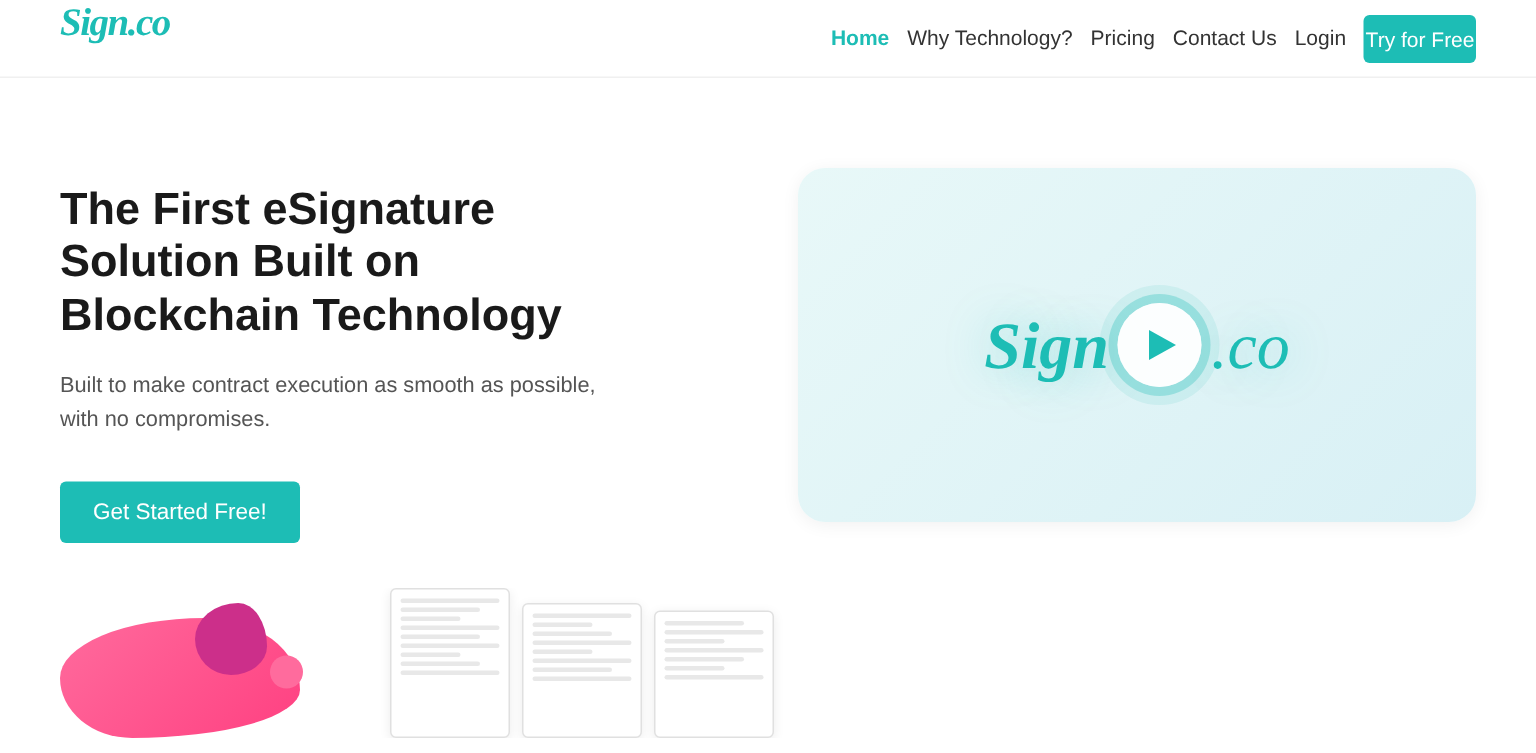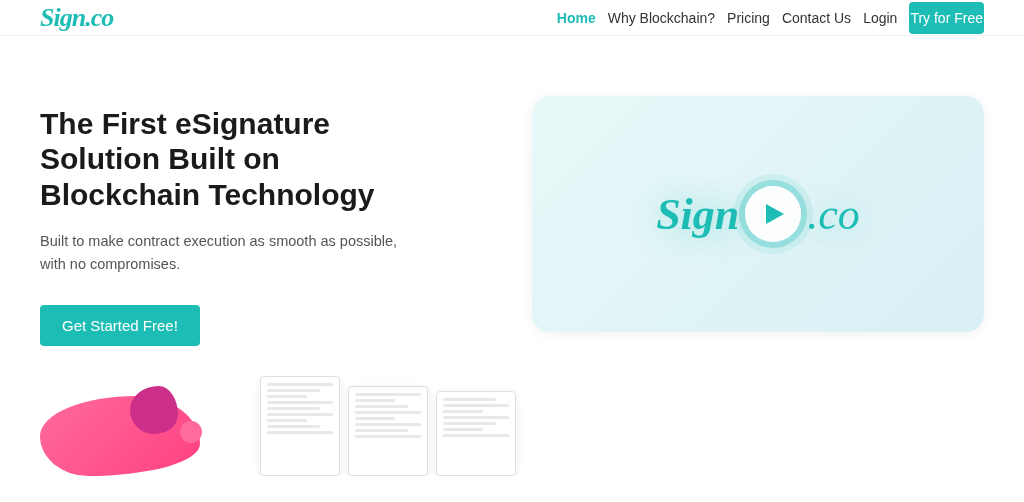--- a/index.html
+++ b/index.html
@@ -1,24 +1,23 @@
 <!DOCTYPE html>
 <html><head>
   <meta charset="utf-8">
   <style>
     * { margin: 0; padding: 0; box-sizing: border-box; }
     body { font-family: 'Segoe UI', Arial, sans-serif; background: #fff; width: 1024px; height: 502px; overflow: hidden; }
 
     
     .navbar {
       display: flex;
-      align-items: center;
       justify-content: space-between;
       padding: 0 40px;
-      height: 36px;
+      height: 52px;
       background: #fff;
       border-bottom: 1px solid #f0f0f0;
     }
     .logo {
       font-size: 26px;
       font-weight: bold;
       color: #1dbdb5;
       font-style: italic;
       font-family: Georgia, serif;
       letter-spacing: -1px;
@@ -202,21 +201,21 @@
   </style>
 </head>
 <body>
 
 <nav class="navbar">
   <div class="logo">
     <span>Sign.co</span>
   </div>
   <ul class="nav-links">
     <li><a href="#" class="active">Home</a></li>
-    <li><a href="#">Why Blockchain?</a></li>
+    <li><a href="#">Why Technology?</a></li>
     <li><a href="#">Pricing</a></li>
     <li><a href="#">Contact Us</a></li>
     <li><a href="#">Login</a></li>
     <li><button class="btn-try">Try for Free</button></li>
   </ul>
 </nav>
 
 <section class="hero">
   <div class="hero-text">
     <h1>

